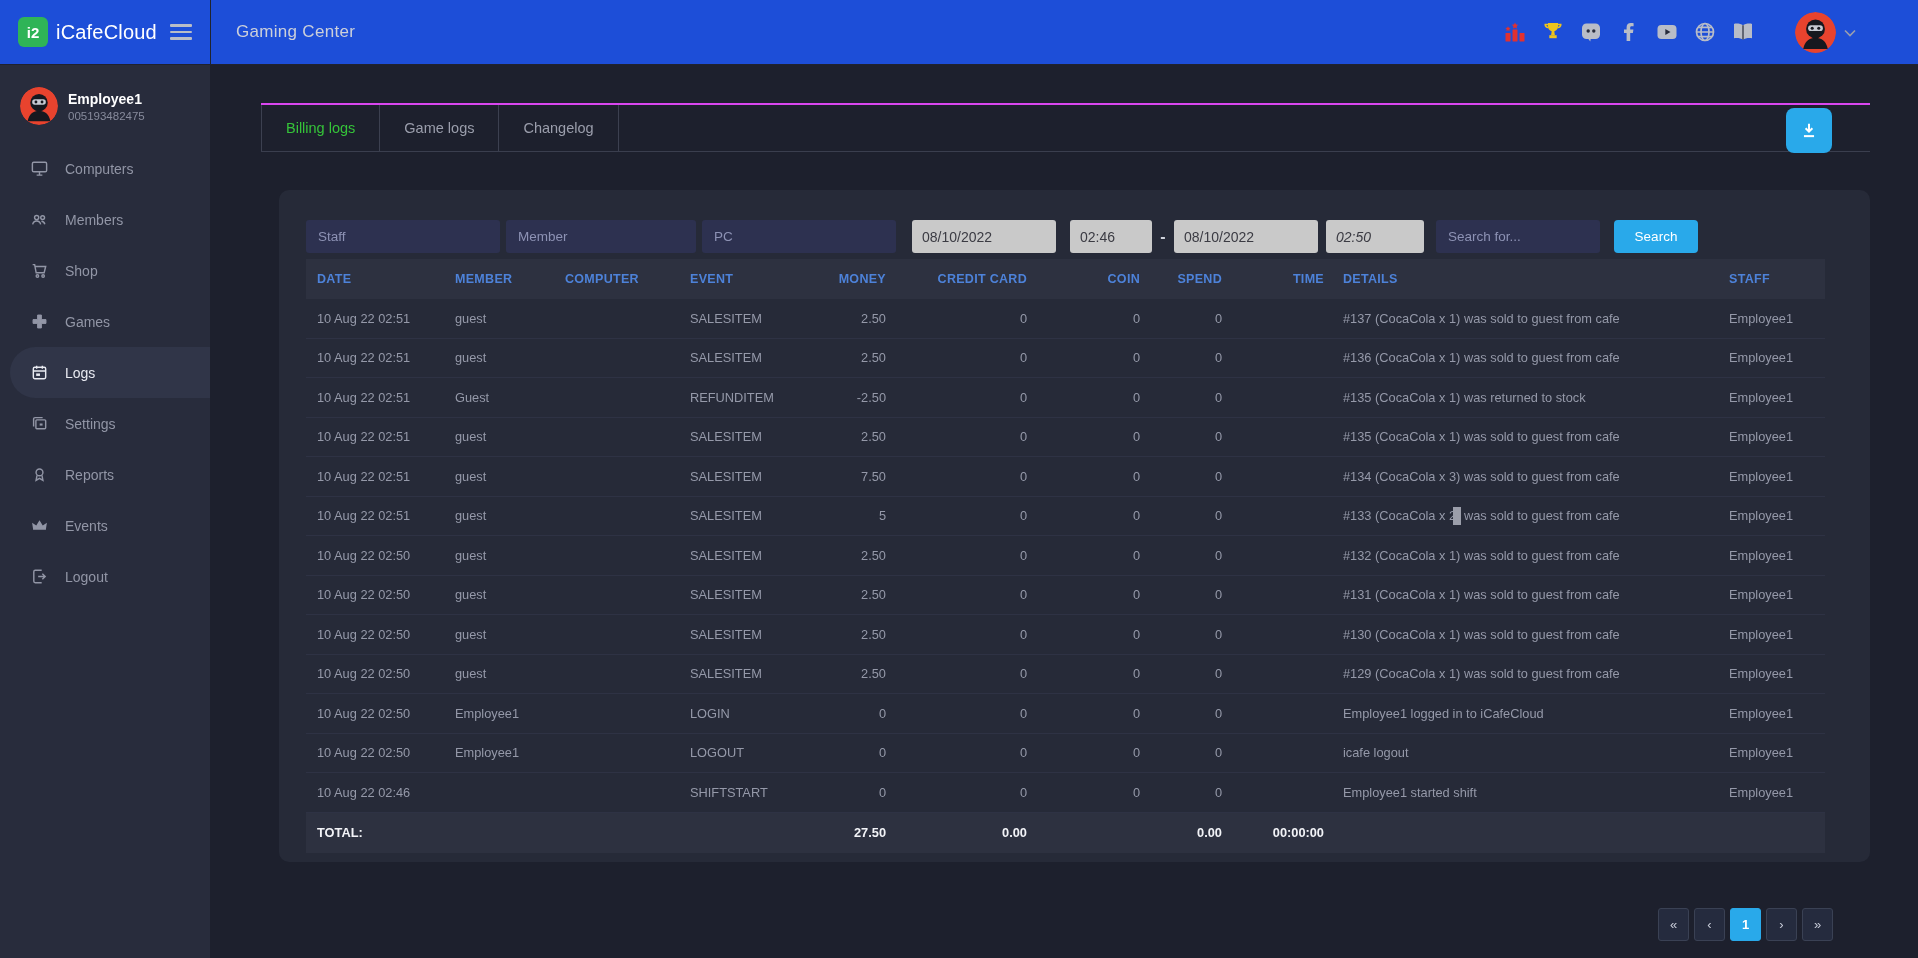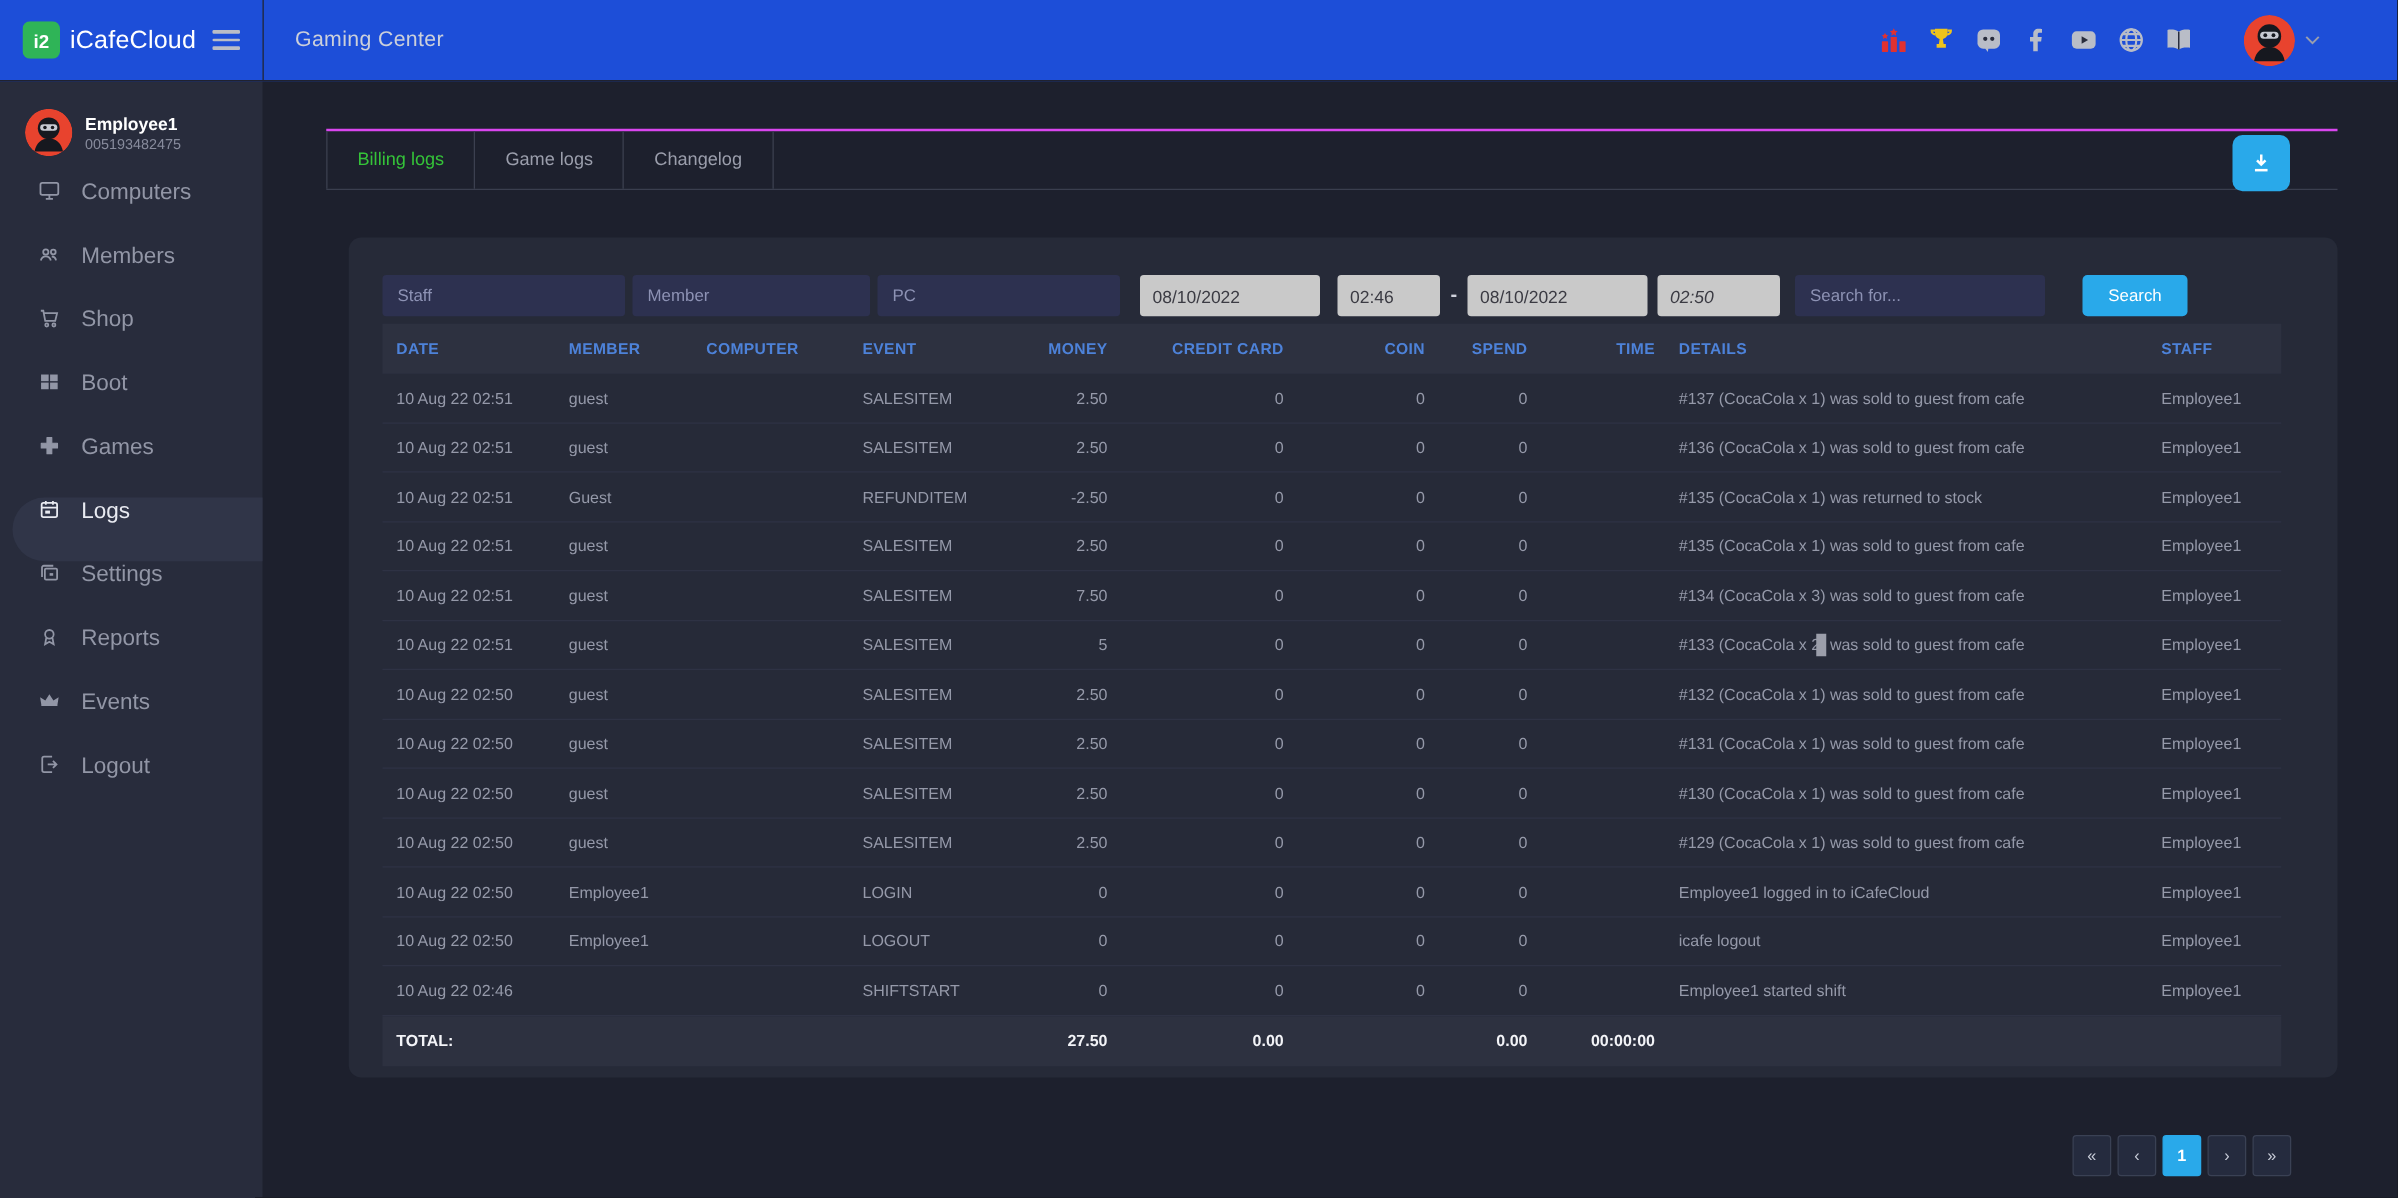--- a/index.html
+++ b/index.html
@@ -24,22 +24,22 @@
   .chev { margin-left:8px; }
 
   
   #sidebar { position:absolute; left:0; top:65px; width:210px; height:893px; background:#282c3c; z-index:4; }
   .user-block { display:flex; align-items:center; padding:22px 0 16px 20px; }
   .user-avatar { width:38px; height:38px; border-radius:50%; overflow:hidden; flex:0 0 38px; }
   .user-meta { margin-left:10px; }
   .user-name { color:#fff; font-weight:bold; font-size:14px; }
   .user-id { color:#878b9c; font-size:11.5px; margin-top:3px; }
   .menu { margin-top:2px; }
-  .menu-item { position:relative; height:51px; display:flex; align-items:flex-start; padding-left:30px;
-               color:#9296a6; font-size:18px; cursor:pointer; }
+  .menu-item { position:relative; height:51px; display:flex; align-items:center; padding-left:30px;
+               color:#9296a6; font-size:14px; cursor:pointer; }
   .menu-item .mi-icon { width:19px; height:19px; margin-right:16px; display:flex; align-items:center; }
   .menu-item.active { background:#303548; border-radius:28px 0 0 28px; margin-left:10px; padding-left:20px; color:#e8eaf1; }
   .menu-item.active .mi-icon { color:#e8eaf1; }
   .menu-item .mi-icon svg { color:inherit; }
 
   
   #main { position:absolute; left:210px; top:65px; width:1708px; height:893px; }
 
   .tabsrow { position:absolute; left:51px; top:38px; width:1609px; height:49px;
              border-top:2px solid #d946ef; border-bottom:1px solid #3a3e4e; display:flex; }
@@ -58,21 +58,21 @@
   .filters { display:flex; align-items:center; height:33px; }
   .f-input { height:33px; background:#2d3150; border:none; border-radius:3px; color:#e5e7f0;
              font-size:13.5px; padding:0 12px; outline:none; font-family:inherit; }
   .f-input::placeholder { color:#8d92b4; }
   .g-input { height:33px; background:#c9c9c9; border:none; border-radius:3px; color:#3b3b43;
              font-size:14px; padding:0 10px; outline:none; font-family:inherit; }
   .w-staff{width:194px;margin-right:6px;} .w-member{width:190px;margin-right:6px;} .w-pc{width:194px;margin-right:16px;}
   .w-date1{width:144px;margin-right:14px;} .w-time1{width:82px;}
   .dash{width:22px;text-align:center;color:#cfd2dc;font-weight:bold;}
   .w-date2{width:144px;margin-right:8px;} .w-time2{width:98px;margin-right:12px;font-style:italic;}
-  .w-search{width:200px;margin-right:30px;}
+  .w-search{width:164px;margin-right:14px;}
   .search-btn { width:84px; height:33px; background:#29a9ea; color:#fff; border:none; border-radius:4px;
                 font-size:13.5px; font-family:inherit; cursor:pointer; }
 
   
   .tbl { margin-top:6px; width:1519px; }
   .thead { display:flex; align-items:center; height:40px; background:#2d3140; }
   .th { color:#4d82d9; font-size:12.5px; font-weight:bold; letter-spacing:.3px; }
   .tr { display:flex; align-items:center; height:39.5px; border-bottom:1px solid #2e3244; }
   .td { color:#9599a9; font-size:12.8px; white-space:nowrap; overflow:hidden; }
   .totalrow { display:flex; align-items:center; height:40px; background:#2d3140; }
@@ -221,31 +221,20 @@
         </div>
         <div class="menu-item">
           <span class="mi-icon">
             <svg viewBox="0 0 20 20" width="19" height="19" fill="none" stroke="currentColor" stroke-width="1.5">
               <path d="M2.8 3.8h2.1l1.6 8.6h8.4l1.6-6.6H5.5"></path>
               <circle cx="7.8" cy="15.8" r="1.3"></circle>
               <circle cx="13.8" cy="15.8" r="1.3"></circle>
             </svg>
           </span>
           <span>Shop</span>
-        </div>
-        <div class="menu-item">
-          <span class="mi-icon">
-            <svg viewBox="0 0 20 20" width="19" height="19" fill="currentColor">
-              <rect x="3" y="3.8" width="6.4" height="5.6"></rect>
-              <rect x="10.6" y="3.8" width="6.4" height="5.6"></rect>
-              <rect x="3" y="10.6" width="6.4" height="5.6"></rect>
-              <rect x="10.6" y="10.6" width="6.4" height="5.6"></rect>
-            </svg>
-          </span>
-          <span>Boot</span>
         </div>
         <div class="menu-item">
           <span class="mi-icon">
             <svg viewBox="0 0 20 20" width="19" height="19" fill="currentColor">
               <path d="M8 3.2h4v4.8h4.8v4H12v4.8H8V12H3.2V8H8z" stroke="currentColor" stroke-width="1" stroke-linejoin="round"></path>
             </svg>
           </span>
           <span>Games</span>
         </div>
         <div class="menu-item active">

